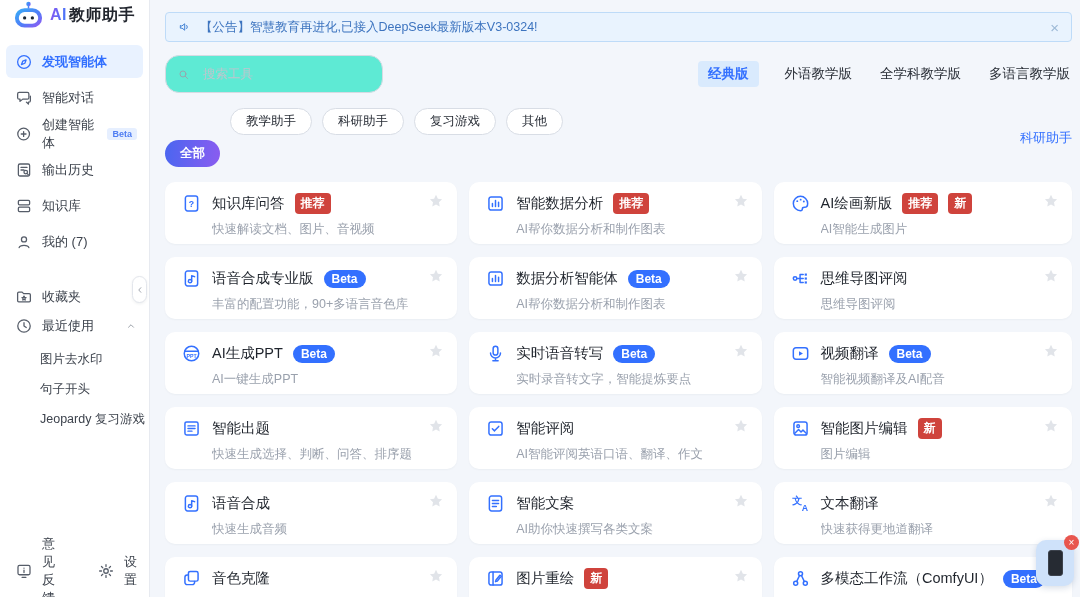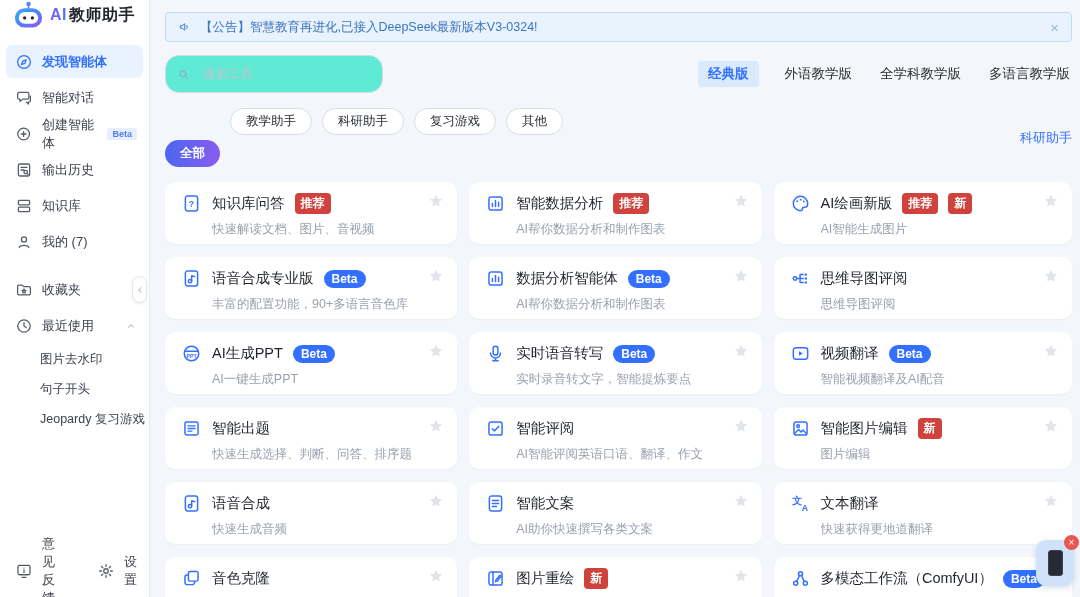--- a/index.html
+++ b/index.html
@@ -21,21 +21,21 @@
   @supports (-webkit-background-clip:text) {
     .logo-ai { background:linear-gradient(100deg,#8a55f2,#3f7bf8);
       -webkit-background-clip:text; -webkit-text-fill-color:transparent; }
   }
   .nav { display:flex; flex-direction:column; gap:3px; padding:0 6px; }
   .nav-item { height:33px; display:flex; align-items:center; gap:9px;
     padding:0 6px 0 9px; border-radius:6px; font-size:13px; color:#3c424c; cursor:pointer; }
   .nav-item .icn { color:#565d69; }
   .nav-item.active { background:#e9f2ff; color:#3370ff; font-weight:700; }
   .nav-item.active .icn { color:#3370ff; }
-  .nav-item.gap { margin-top:12px; }
+  .nav-item.gap { margin-top:12px;align-items:flex-end; }
   .side-beta { font-size:9px; background:#e6efff; color:#4f7df2; border-radius:3px;
     padding:1px 5px; font-weight:600; }
   .nav-chevron { width:12px; height:12px; margin-left:auto; color:#8a909b; display:inline-flex;}
   .recent-list { padding:2px 6px 0 6px; }
   .recent-item { height:30px; display:flex; align-items:center; padding-left:34px;
     font-size:12.5px; color:#3c424c; border-radius:6px; cursor:pointer; white-space:nowrap;}
   .side-footer { margin-top:auto; padding:0 6px 10px 6px; display:flex; gap:18px;}
   .collapse-handle { position:absolute; right:2px; top:276px; width:15px; height:27px;
     background:#fff; border:1px solid #e3e6ec; border-radius:8px;
     box-shadow:0 1px 3px rgba(40,50,70,.08); display:flex; align-items:center;

